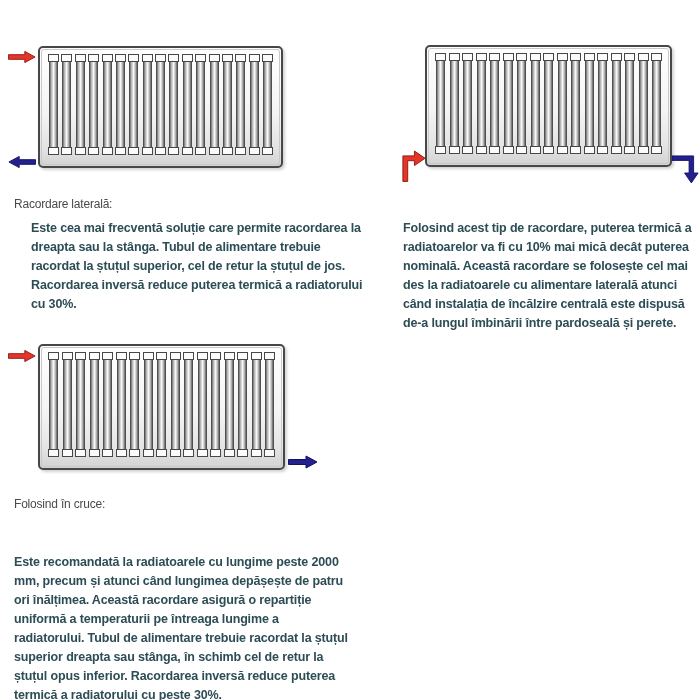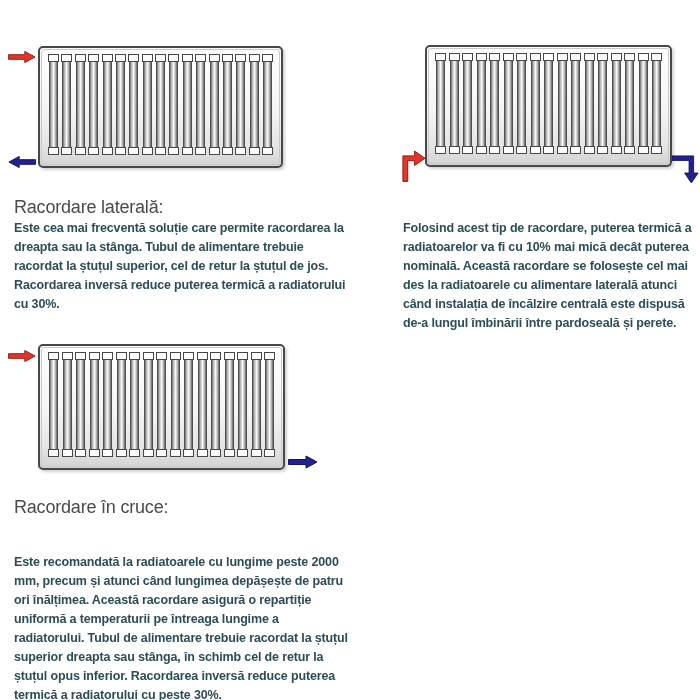--- a/index.html
+++ b/index.html
@@ -59,21 +59,21 @@
   .fin::after  { bottom: -8px; }
 
   
   .arrow { position: absolute; display: block; }
   .arrow-supply path { stroke: #8e1a10; stroke-width: 1; stroke-linejoin: miter; }
   .arrow-return path { stroke: #131163; stroke-width: 1; stroke-linejoin: miter; }
 
   
   .section-title {
     position: absolute;
-    font-size: 18px;
+    font-size: 12px;
     font-weight: 400;
     color: #4a4a49;
     letter-spacing: -0.2px;
     white-space: nowrap;
   }
   .section-body {
     position: absolute;
     font-size: 12.5px;
     font-weight: 700;
     color: #2d4d56;
@@ -113,21 +113,21 @@
 
   <svg class="arrow arrow-supply" style="left:8px; top:50px;" width="28" height="14" viewBox="0 0 30 14">
     <path d="M0.5 4.5 H18 V1 L29 7 L18 13 V9.5 H0.5 Z" fill="#e5352b"></path>
   </svg>
 
   <svg class="arrow arrow-return" style="left:8px; top:155px;" width="28" height="14" viewBox="0 0 30 14">
     <path d="M29.5 4.5 H12 V1 L1 7 L12 13 V9.5 H29.5 Z" fill="#23218f"></path>
   </svg>
 
   <div class="section-title" style="left:14px; top:197px;">Racordare laterală:</div>
-  <div class="section-body body-1" style="left:14px; top:219px;">Este cea mai frecventă soluție care permite racordarea la dreapta sau la stânga. Tubul de alimentare trebuie racordat la ștuțul superior, cel de retur la ștuțul de jos. Racordarea inversă reduce puterea termică a radiatorului cu 30%.</div>
+  <div class="section-body body-1" style="left:31px; top:219px;">Este cea mai frecventă soluție care permite racordarea la dreapta sau la stânga. Tubul de alimentare trebuie racordat la ștuțul superior, cel de retur la ștuțul de jos. Racordarea inversă reduce puterea termică a radiatorului cu 30%.</div>
 
   <div class="radiator" style="left:425px; top:45px; width:247px; height:122px;">
     <div class="fins">
         <div class="fin"></div>
         <div class="fin"></div>
         <div class="fin"></div>
         <div class="fin"></div>
         <div class="fin"></div>
         <div class="fin"></div>
         <div class="fin"></div>
@@ -177,16 +177,16 @@
   </div>
 
   <svg class="arrow arrow-supply" style="left:8px; top:349px;" width="28" height="14" viewBox="0 0 30 14">
     <path d="M0.5 4.5 H18 V1 L29 7 L18 13 V9.5 H0.5 Z" fill="#e5352b"></path>
   </svg>
 
   <svg class="arrow arrow-return" style="left:288px; top:455px;" width="30" height="14" viewBox="0 0 30 14">
     <path d="M0.5 4.5 H18 V1 L29 7 L18 13 V9.5 H0.5 Z" fill="#23218f"></path>
   </svg>
 
-  <div class="section-title" style="left:14px; top:497px;">Racordare în cruce:</div>
+  <div class="section-title" style="left:14px; top:497px;">Folosind în cruce:</div>
   <div class="section-body body-3" style="left:14px; top:521px;">Este recomandată la radiatoarele cu lungime peste 2000 mm, precum și atunci când lungimea depășește de patru ori înălțimea. Această racordare asigură o repartiție uniformă a temperaturii pe întreaga lungime a radiatorului. Tubul de alimentare trebuie racordat la ștuțul superior dreapta sau stânga, în schimb cel de retur la ștuțul opus inferior. Racordarea inversă reduce puterea termică a radiatorului cu peste 30%.</div>
 
 </div>
 
 </body></html>

